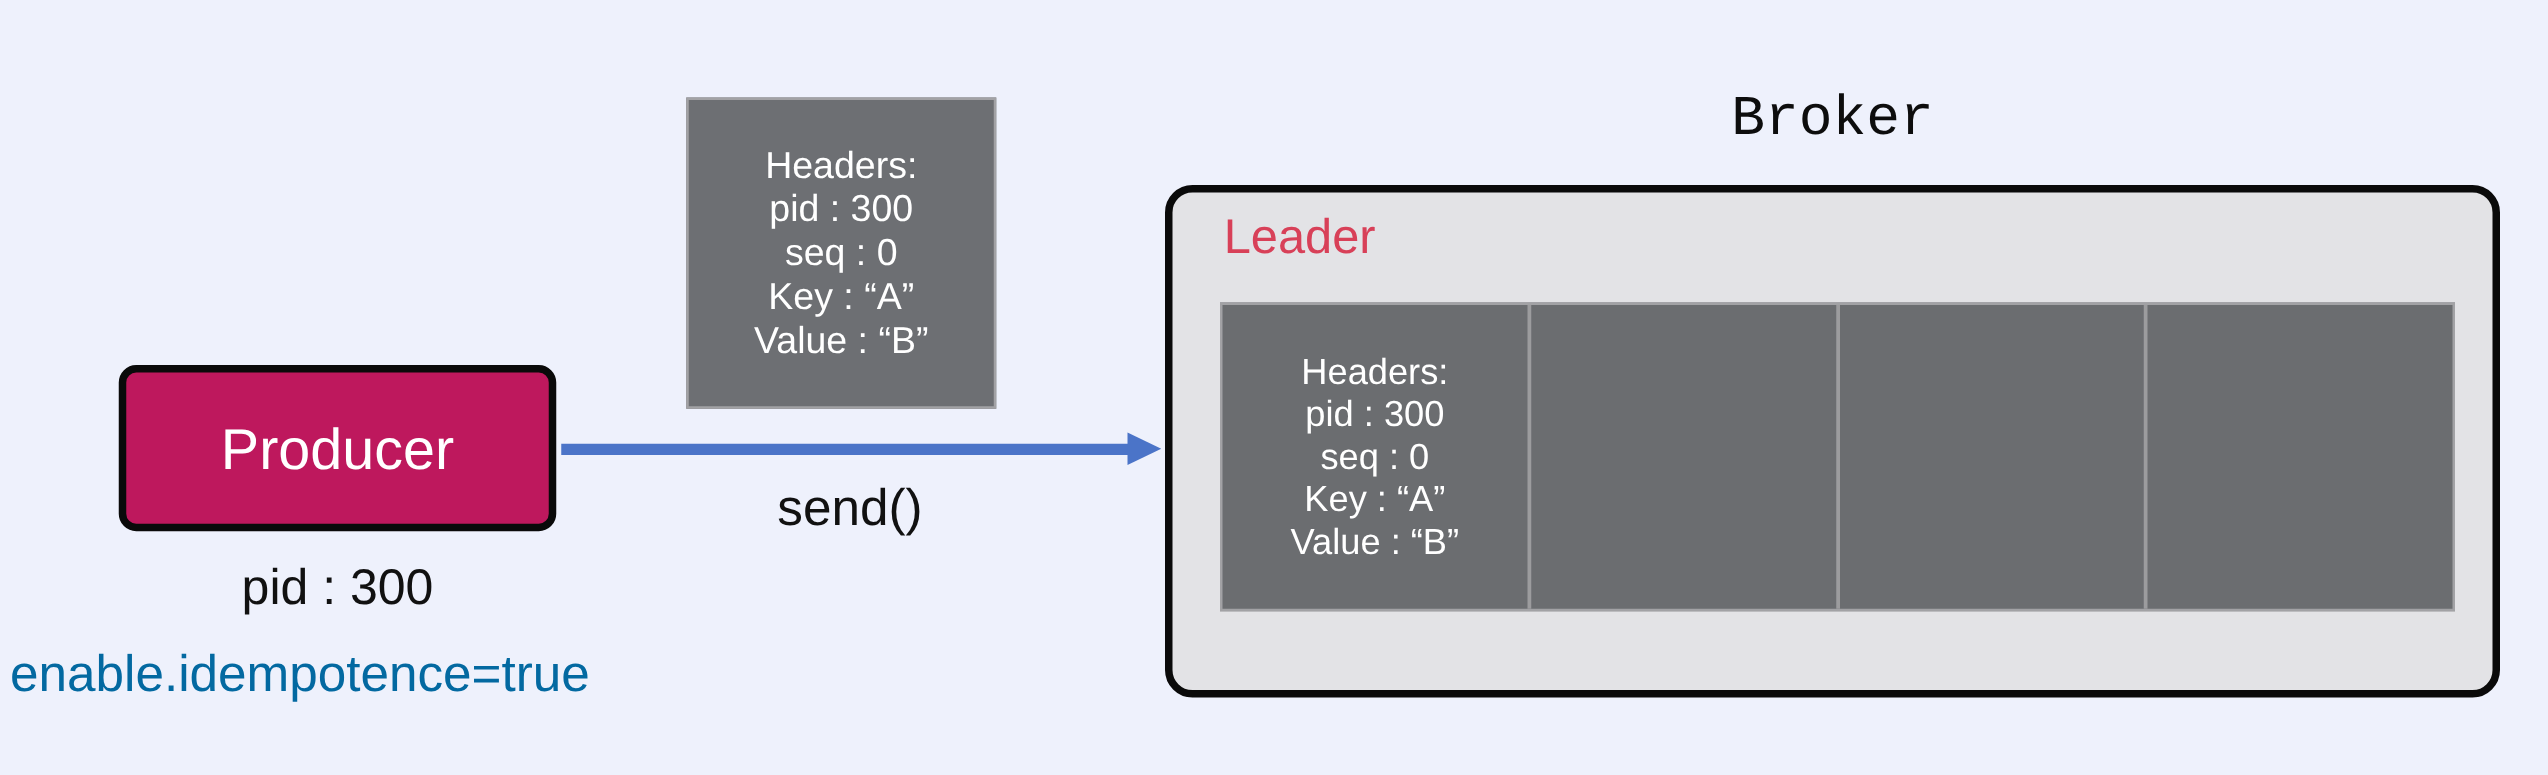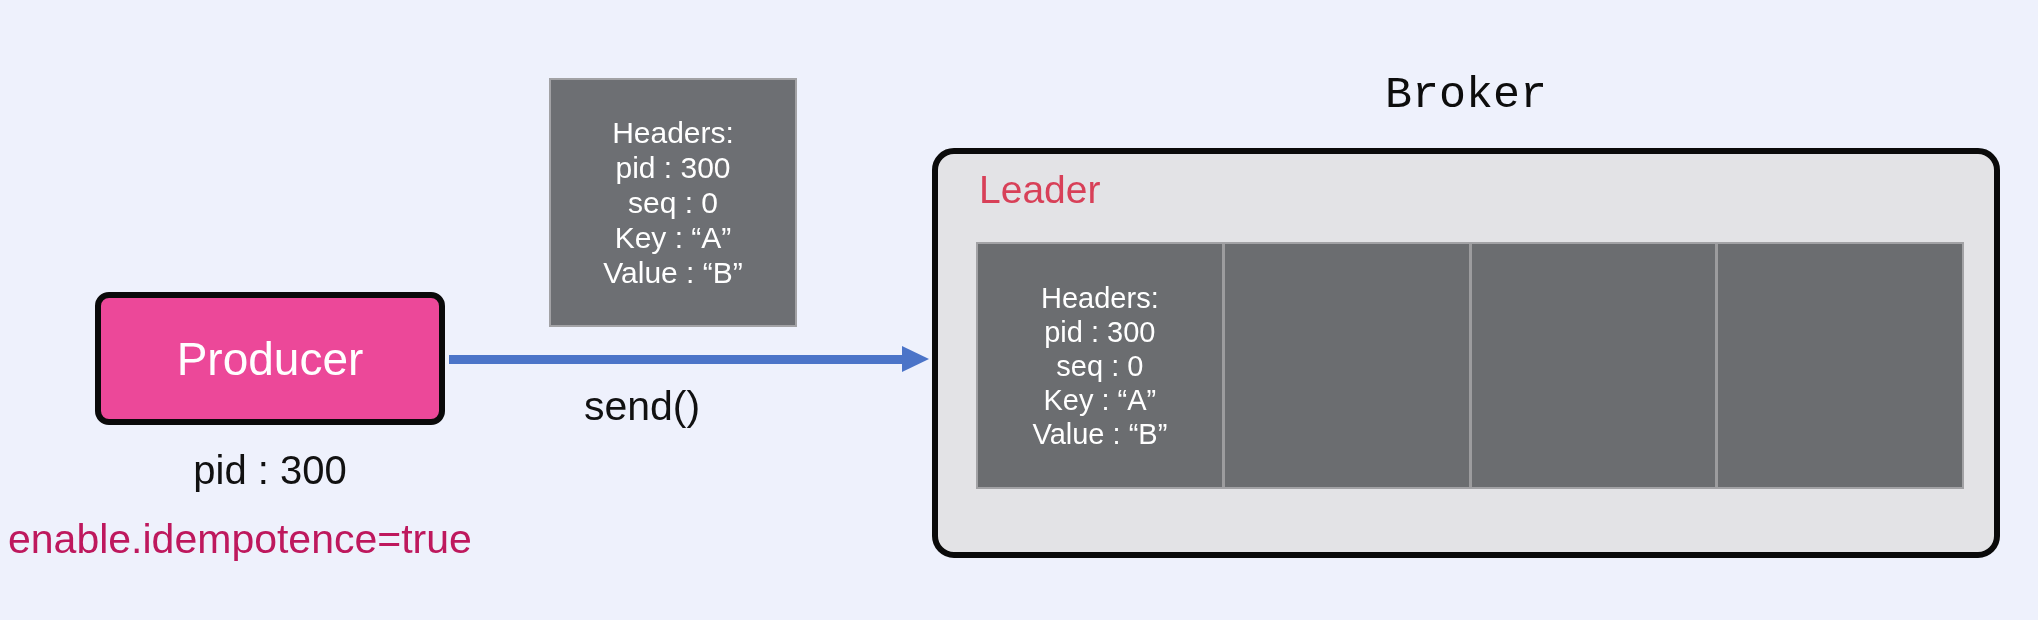--- a/index.html
+++ b/index.html
@@ -10,38 +10,38 @@
     background: #EEF1FC;
     font-family: "Liberation Sans", sans-serif;
     overflow: hidden;
     position: relative;
   }
   .abs { position: absolute; }
 
   
   .producer-box {
     left: 95px; top: 292px; width: 350px; height: 133px;
-    background: #ec4899;
+    background: #be185d;
     border: 6px solid #0a0a0a;
     border-radius: 14px;
     box-sizing: border-box;
     display: flex; align-items: center; justify-content: center;
     color: #ffffff;
     font-size: 46px;
   }
   .producer-pid {
     left: 95px; top: 448px; width: 350px;
     text-align: center;
     font-size: 40px; color: #111;
   }
   .producer-config {
     left: 8px; top: 516px; width: 520px;
     text-align: left;
     font-size: 41px;
-    color: #be185d;
+    color: #0369a1;
   }
 
   
   .message-box {
     left: 549px; top: 78px; width: 248px; height: 249px;
     background: #6D6F73;
     border: 2px solid #A2A2A5;
     box-sizing: border-box;
     display: flex; flex-direction: column;
     align-items: center; justify-content: center;
@@ -56,21 +56,21 @@
     background: #4B74C8;
   }
   .arrow-head {
     left: 902px; top: 346px;
     width: 0; height: 0;
     border-left: 27px solid #4B74C8;
     border-top: 13px solid transparent;
     border-bottom: 13px solid transparent;
   }
   .send-label {
-    left: 512px; top: 383px; width: 260px;
+    left: 550px; top: 383px; width: 260px;
     text-align: center;
     font-size: 41px; color: #111;
   }
 
   
   .broker-title {
     left: 932px; top: 70px; width: 1068px;
     text-align: center;
     font-size: 45px; color: #0d0d0d; font-family: Liberation Mono, monospace;
   }

